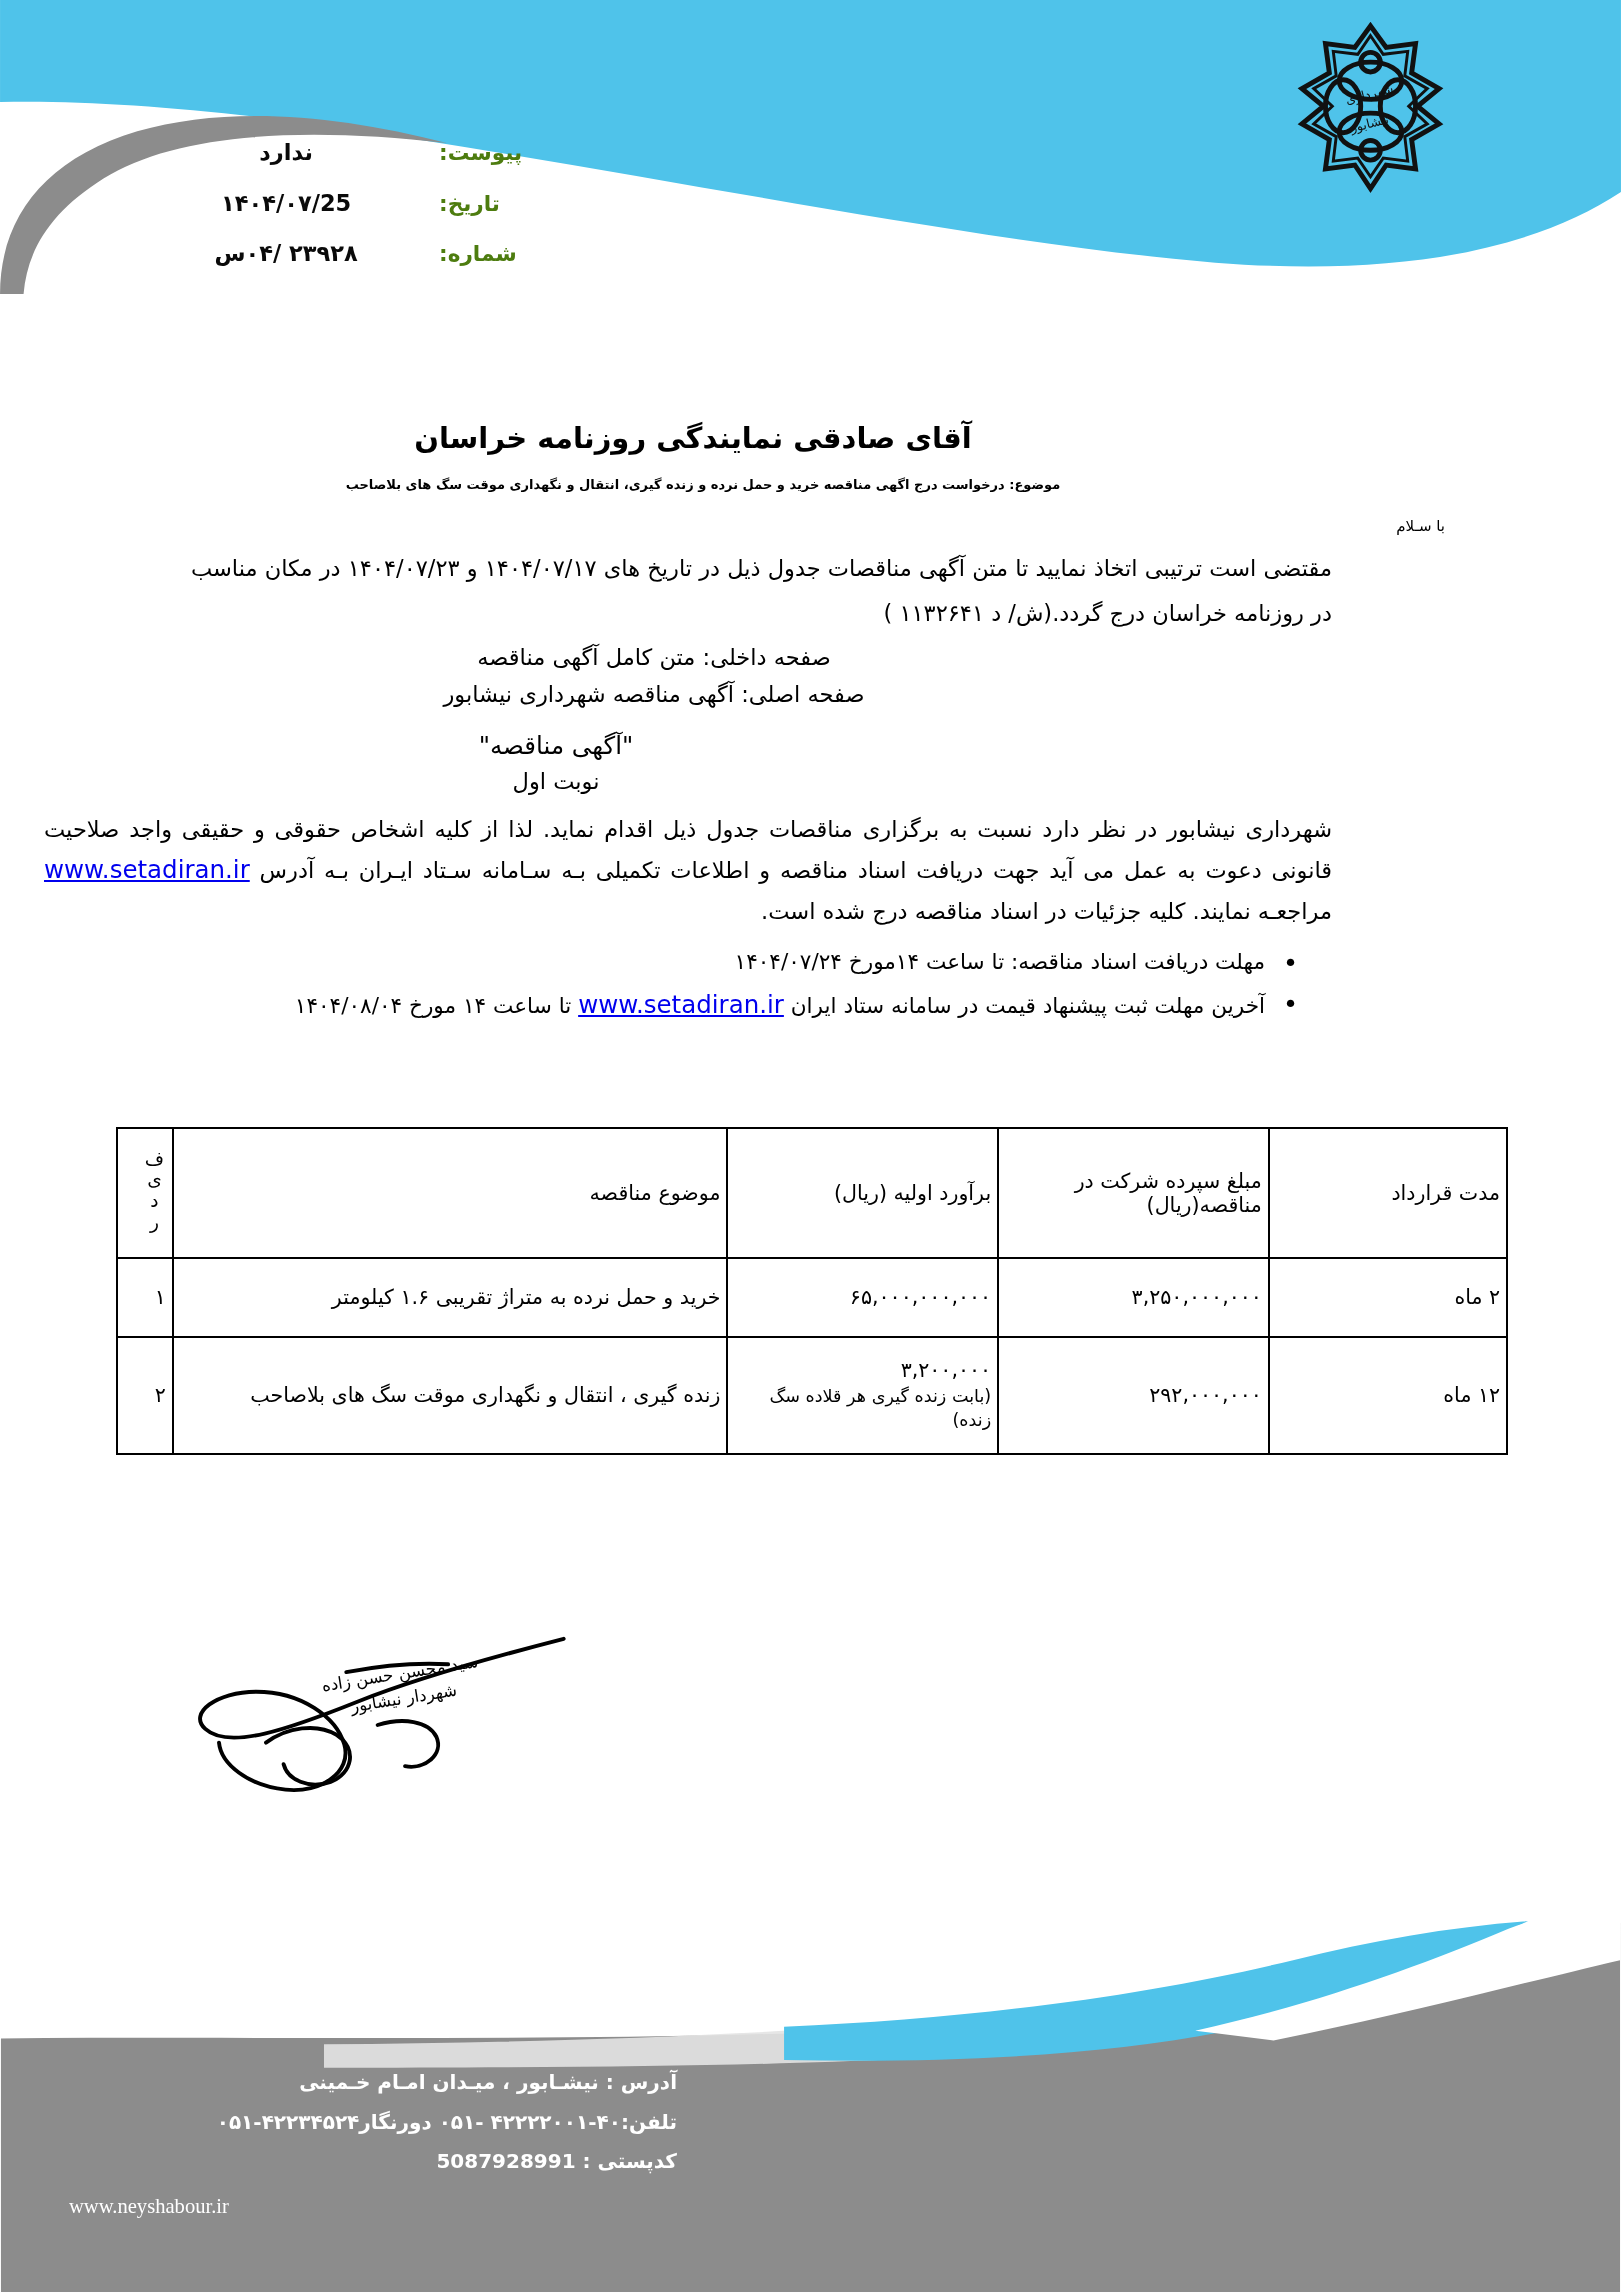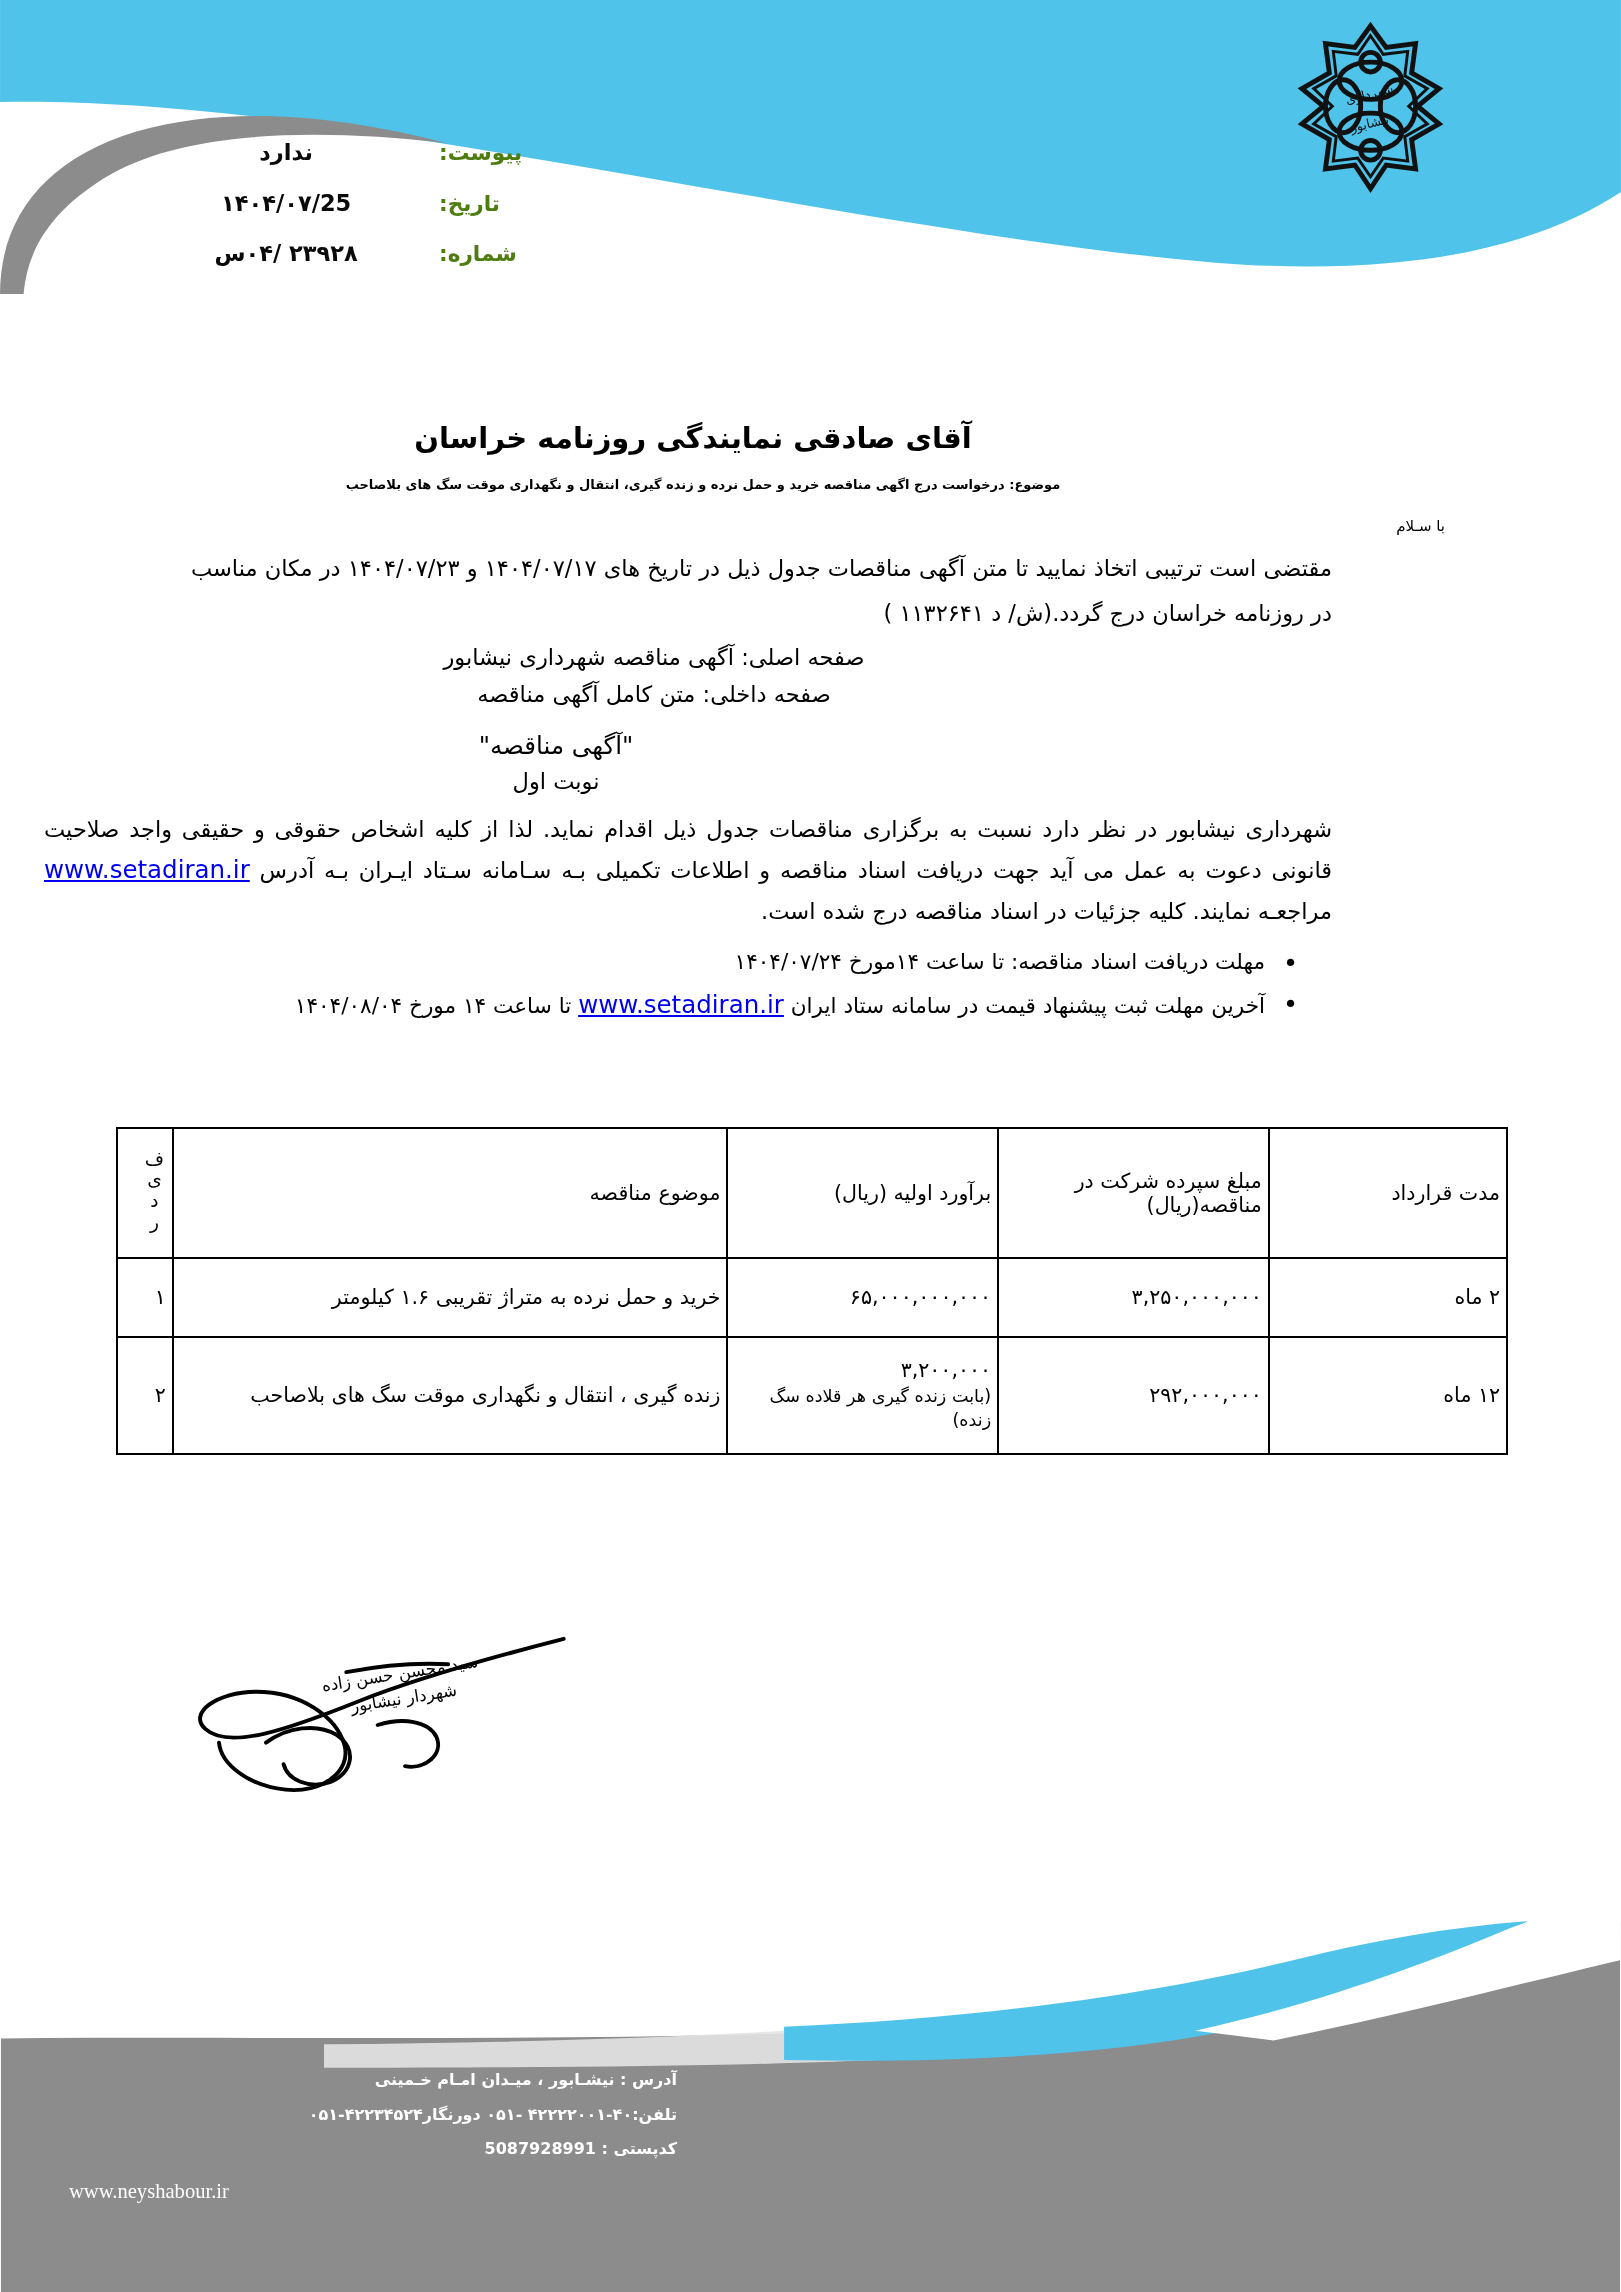--- a/index.html
+++ b/index.html
@@ -232,21 +232,21 @@
   .footer-text {
     position: absolute;
     top: 2070px;
     left: 69px;
     width: 608px;
     direction: rtl;
     color: #ffffff;
     text-align: right;
   }
   .footer-line {
-    font-size: 16px;
+    font-size: 20px;
     font-weight: bold;
     margin-bottom: 15.7px;
     text-align: right;
     letter-spacing: 0.3px;
   }
   .footer-url {
     font-size: 20.6px;
     font-weight: normal;
     direction: ltr;
     text-align: left;
@@ -310,22 +310,22 @@
 
     <div class="addressee">آقای صادقی نمایندگی روزنامه خراسان</div>
 
     <div class="subject">موضوع: درخواست درج اگهی مناقصه خرید و حمل نرده و زنده گیری، انتقال و نگهداری موقت سگ های بلاصاحب</div>
 
     <div class="greeting">با سـلام</div>
 
     <div class="para">مقتضی است ترتیبی اتخاذ نمایید تا متن آگهی  مناقصات جدول ذیل در تاریخ های ۱۴۰۴/۰۷/۱۷ و ۱۴۰۴/۰۷/۲۳ در مکان مناسب</div>
     <div class="para">در روزنامه خراسان درج گردد.(ش/ د  ۱۱۳۲۶۴۱ )</div>
 
+    <div class="line-right">صفحه داخلی: متن کامل آگهی مناقصه</div>
     <div class="line-right">صفحه اصلی: آگهی مناقصه شهرداری نیشابور</div>
-    <div class="line-right">صفحه داخلی: متن کامل آگهی مناقصه</div>
 
     <div class="tender-title">"آگهی  مناقصه"</div>
     <div class="round-label">نوبت اول</div>
 
     <div class="para">
       <span>شهرداری نیشابور در نظر دارد نسبت به برگزاری مناقصات جدول ذیل اقدام نماید. لذا از کلیه اشخاص حقوقی و حقیقی واجد صلاحیت قانونی دعوت به عمل می آید جهت دریافت اسناد مناقصه و اطلاعات تکمیلی بـه سـامانه سـتاد ایـران بـه آدرس</span>
       <a class="link" href="#">www.setadiran.ir</a>
       <span>مراجعـه نمایند. کلیه جزئیات در اسناد مناقصه درج شده است.</span>
     </div>
 

